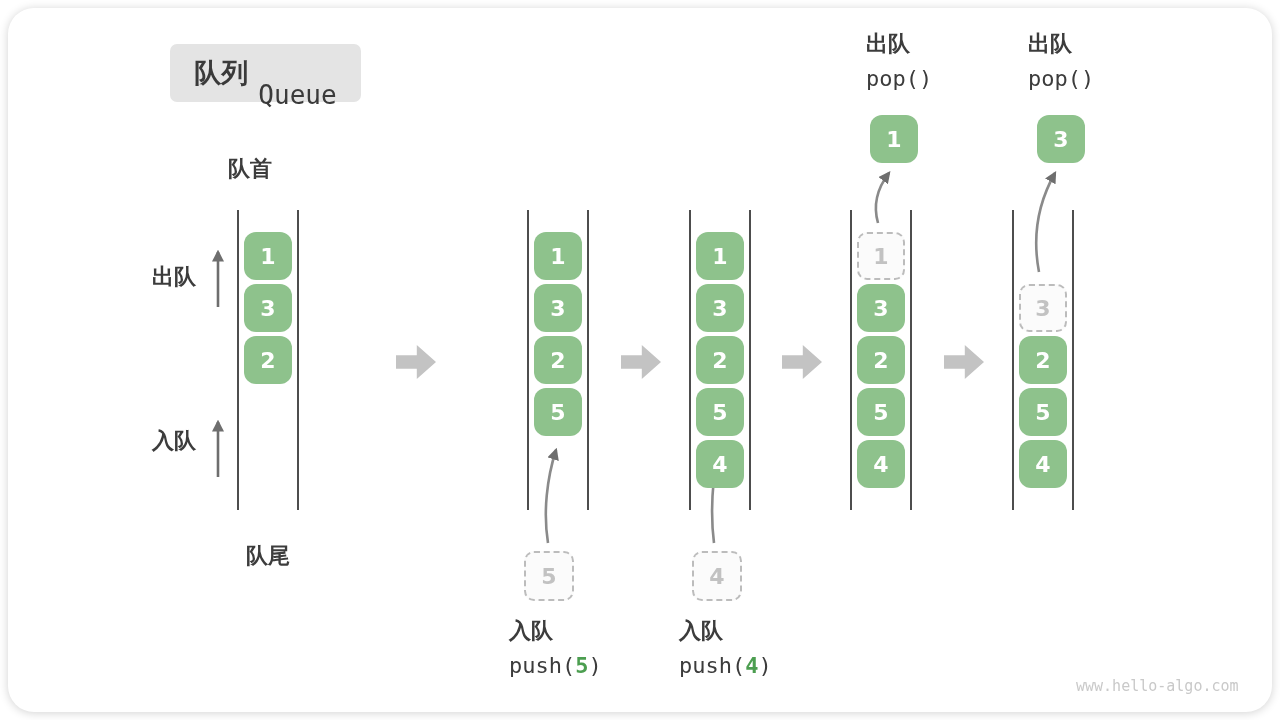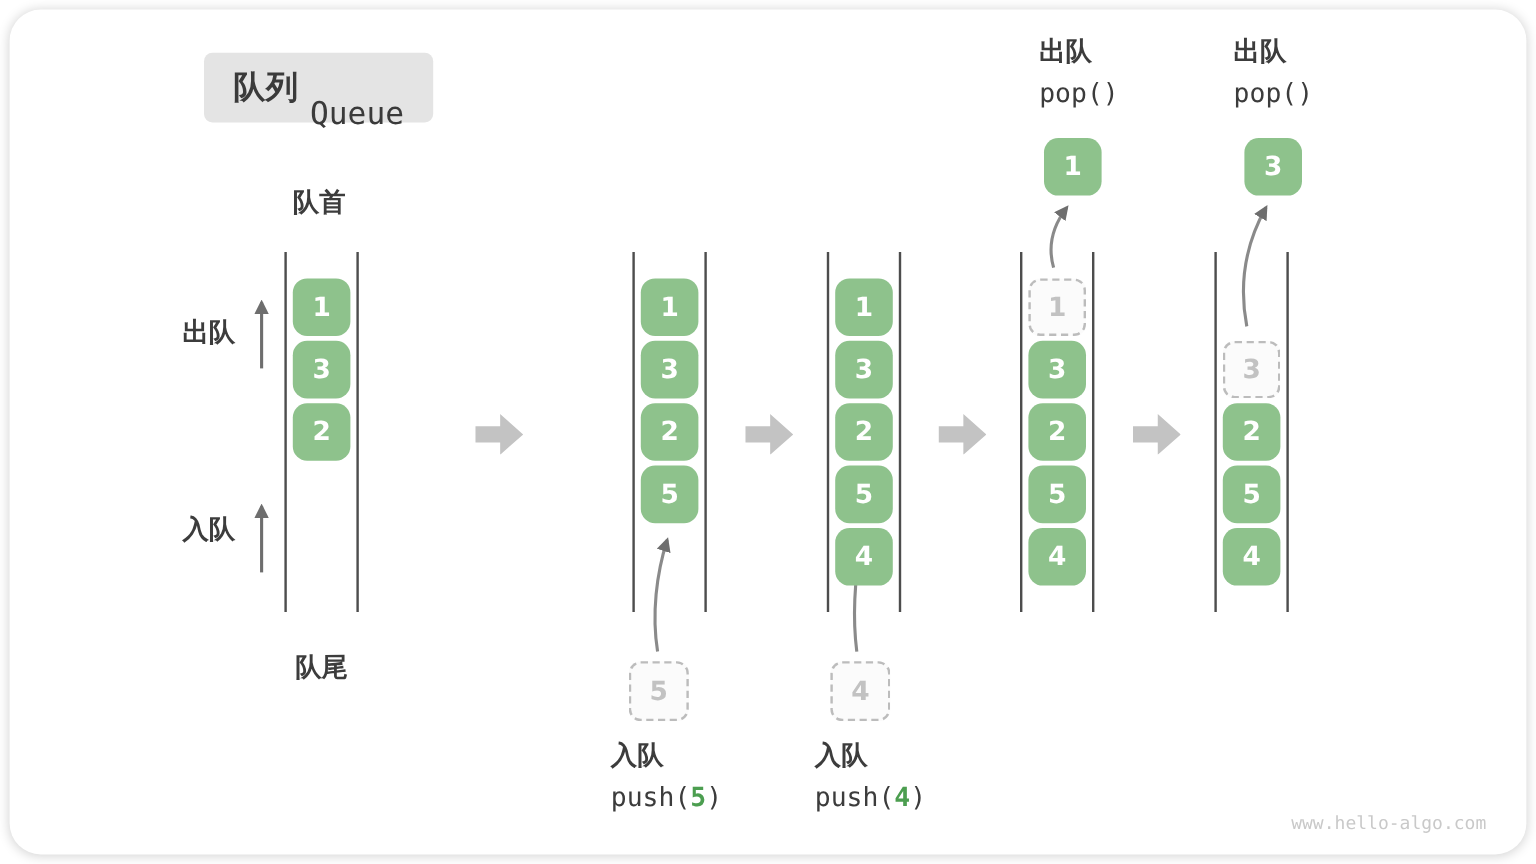--- a/index.html
+++ b/index.html
@@ -35,21 +35,21 @@
 <body>
 
 <div class="stage">
   <div class="card"></div>
 
   <div class="title-box">
     <span class="title-zh">队列</span>
     <span class="title-en">Queue</span>
   </div>
 
-  <div class="lbl" style="left:266px;top:169px;">队首</div>
+  <div class="lbl" style="left:250px;top:169px;">队首</div>
   <div class="lbl" style="left:268px;top:556px;">队尾</div>
   <div class="lbl" style="left:174px;top:277px;">出队</div>
   <div class="lbl" style="left:174px;top:441px;">入队</div>
 
   <svg class="arrows" viewBox="0 0 1280 720">
     <defs>
       <marker id="ah" viewBox="0 0 10 10" refX="8" refY="5" markerWidth="4.6" markerHeight="4.6" orient="auto-start-reverse">
         <path d="M0,0 L10,5 L0,10 Z" fill="#6e6e6e"></path>
       </marker>
     </defs>

